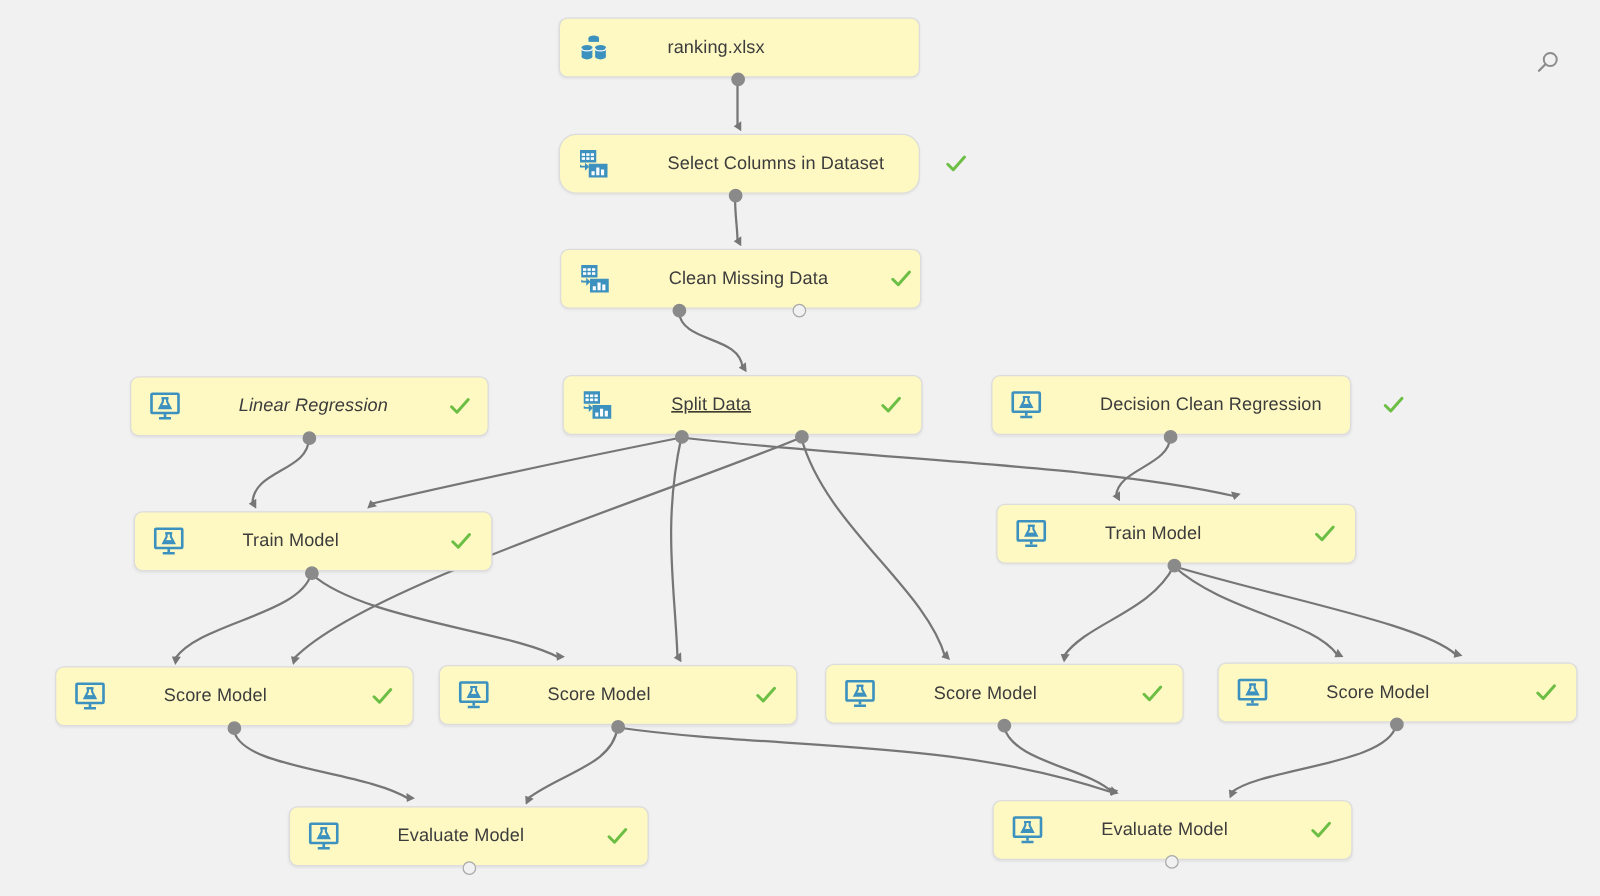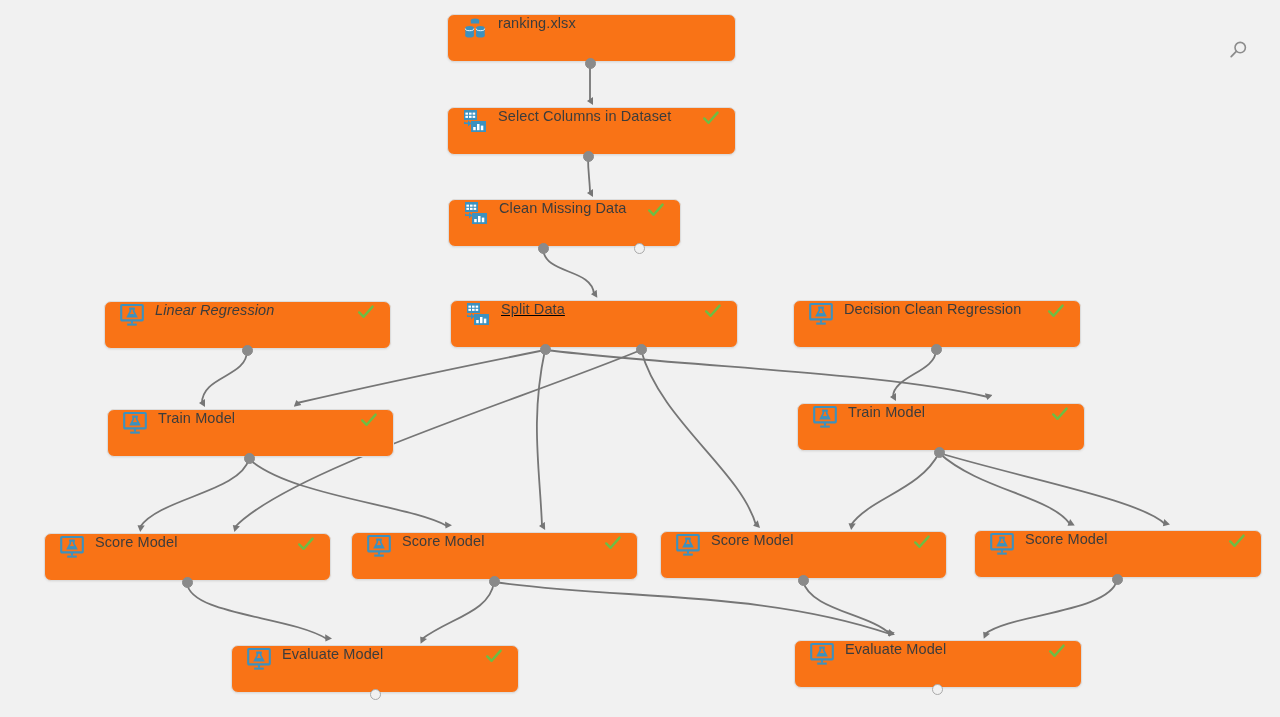--- a/index.html
+++ b/index.html
@@ -24,27 +24,29 @@
     position: absolute;
     left: 0;
     top: 0;
     width: 1280px;
     height: 717px;
     pointer-events: none;
   }
   .node {
     position: absolute;
     box-sizing: border-box;
-    background: #f97316;
+    background: #fef9c3;
     border: 1px solid #dcdcdc;
     border-radius: 7px;
     box-shadow: 0 1px 2px rgba(0,0,0,0.06);
     display: flex;
+    align-items: center;
     padding: 0 14px;
     height: 48px;
+    gap: 36px;
   }
   .node-icon {
     flex: 0 0 auto;
     width: 26px;
     height: 26px;
     margin-right: 10px;
     display: block;
   }
   .node-label {
     flex: 1 1 auto;
@@ -129,42 +131,42 @@
           <ellipse cx="7.6" cy="20.4" rx="4.3" ry="2.1" fill="#3c91bf"></ellipse>
           <ellipse cx="18.4" cy="13" rx="4.3" ry="2.1" fill="#3c91bf"></ellipse>
           <rect x="14.1" y="13" width="8.6" height="7.4" fill="#3c91bf"></rect>
           <ellipse cx="18.4" cy="20.4" rx="4.3" ry="2.1" fill="#3c91bf"></ellipse>
           <path d="M3.3 13.6 a4.3 2.1 0 0 0 8.6 0" fill="none" stroke="#ffffff" stroke-width="0.9"></path>
           <path d="M14.1 13.6 a4.3 2.1 0 0 0 8.6 0" fill="none" stroke="#ffffff" stroke-width="0.9"></path>
         </svg>
         <span class="node-label">ranking.xlsx</span>
       </div>
       <div class="port filled" style="left: 584.5px; top: 57.5px;"></div>
-      <div class="node" style="left: 447px; top: 107px; width: 289px; height: 48px;">
+      <div class="node" style="left: 447px; top: 107px; width: 289px; height: 48px; border-radius: 14px;">
         <svg class="node-icon" viewBox="0 0 26 26">
           <rect x="2" y="2" width="13" height="10" fill="#3c91bf"></rect>
           <rect x="3.4" y="4.6" width="2.6" height="2.1" fill="#ffffff"></rect>
           <rect x="7" y="4.6" width="2.6" height="2.1" fill="#ffffff"></rect>
           <rect x="10.6" y="4.6" width="2.6" height="2.1" fill="#ffffff"></rect>
           <rect x="3.4" y="7.8" width="2.6" height="2.1" fill="#ffffff"></rect>
           <rect x="7" y="7.8" width="2.6" height="2.1" fill="#ffffff"></rect>
           <rect x="10.6" y="7.8" width="2.6" height="2.1" fill="#ffffff"></rect>
           <path d="M2 13.5 L2 16 L6 16 L6 18.6 L9.4 15.4 L6 12.2 L6 14.6 L3.4 14.6 Z" fill="#3c91bf"></path>
           <rect x="9" y="13" width="15" height="11" fill="#3c91bf"></rect>
           <rect x="11.2" y="19" width="2.5" height="3.2" fill="#ffffff"></rect>
           <rect x="15" y="16" width="2.5" height="6.2" fill="#ffffff"></rect>
           <rect x="18.8" y="17.6" width="2.5" height="4.6" fill="#ffffff"></rect>
         </svg>
         <span class="node-label">Select Columns in Dataset</span>
         <svg class="node-status" viewBox="0 0 20 20">
           <path d="M3.2 10.4 L7.6 14.8 L16.6 4.6" fill="none" stroke="#6cbe45" stroke-width="2.4" stroke-linecap="round" stroke-linejoin="round"></path>
         </svg>
       </div>
       <div class="port filled" style="left: 582.5px; top: 150.5px;"></div>
-      <div class="node" style="left: 448px; top: 199px; width: 233px; height: 48px;">
+      <div class="node" style="left: 448px; top: 199px; width: 289px; height: 48px;">
         <svg class="node-icon" viewBox="0 0 26 26">
           <rect x="2" y="2" width="13" height="10" fill="#3c91bf"></rect>
           <rect x="3.4" y="4.6" width="2.6" height="2.1" fill="#ffffff"></rect>
           <rect x="7" y="4.6" width="2.6" height="2.1" fill="#ffffff"></rect>
           <rect x="10.6" y="4.6" width="2.6" height="2.1" fill="#ffffff"></rect>
           <rect x="3.4" y="7.8" width="2.6" height="2.1" fill="#ffffff"></rect>
           <rect x="7" y="7.8" width="2.6" height="2.1" fill="#ffffff"></rect>
           <rect x="10.6" y="7.8" width="2.6" height="2.1" fill="#ffffff"></rect>
           <path d="M2 13.5 L2 16 L6 16 L6 18.6 L9.4 15.4 L6 12.2 L6 14.6 L3.4 14.6 Z" fill="#3c91bf"></path>
           <rect x="9" y="13" width="15" height="11" fill="#3c91bf"></rect>

